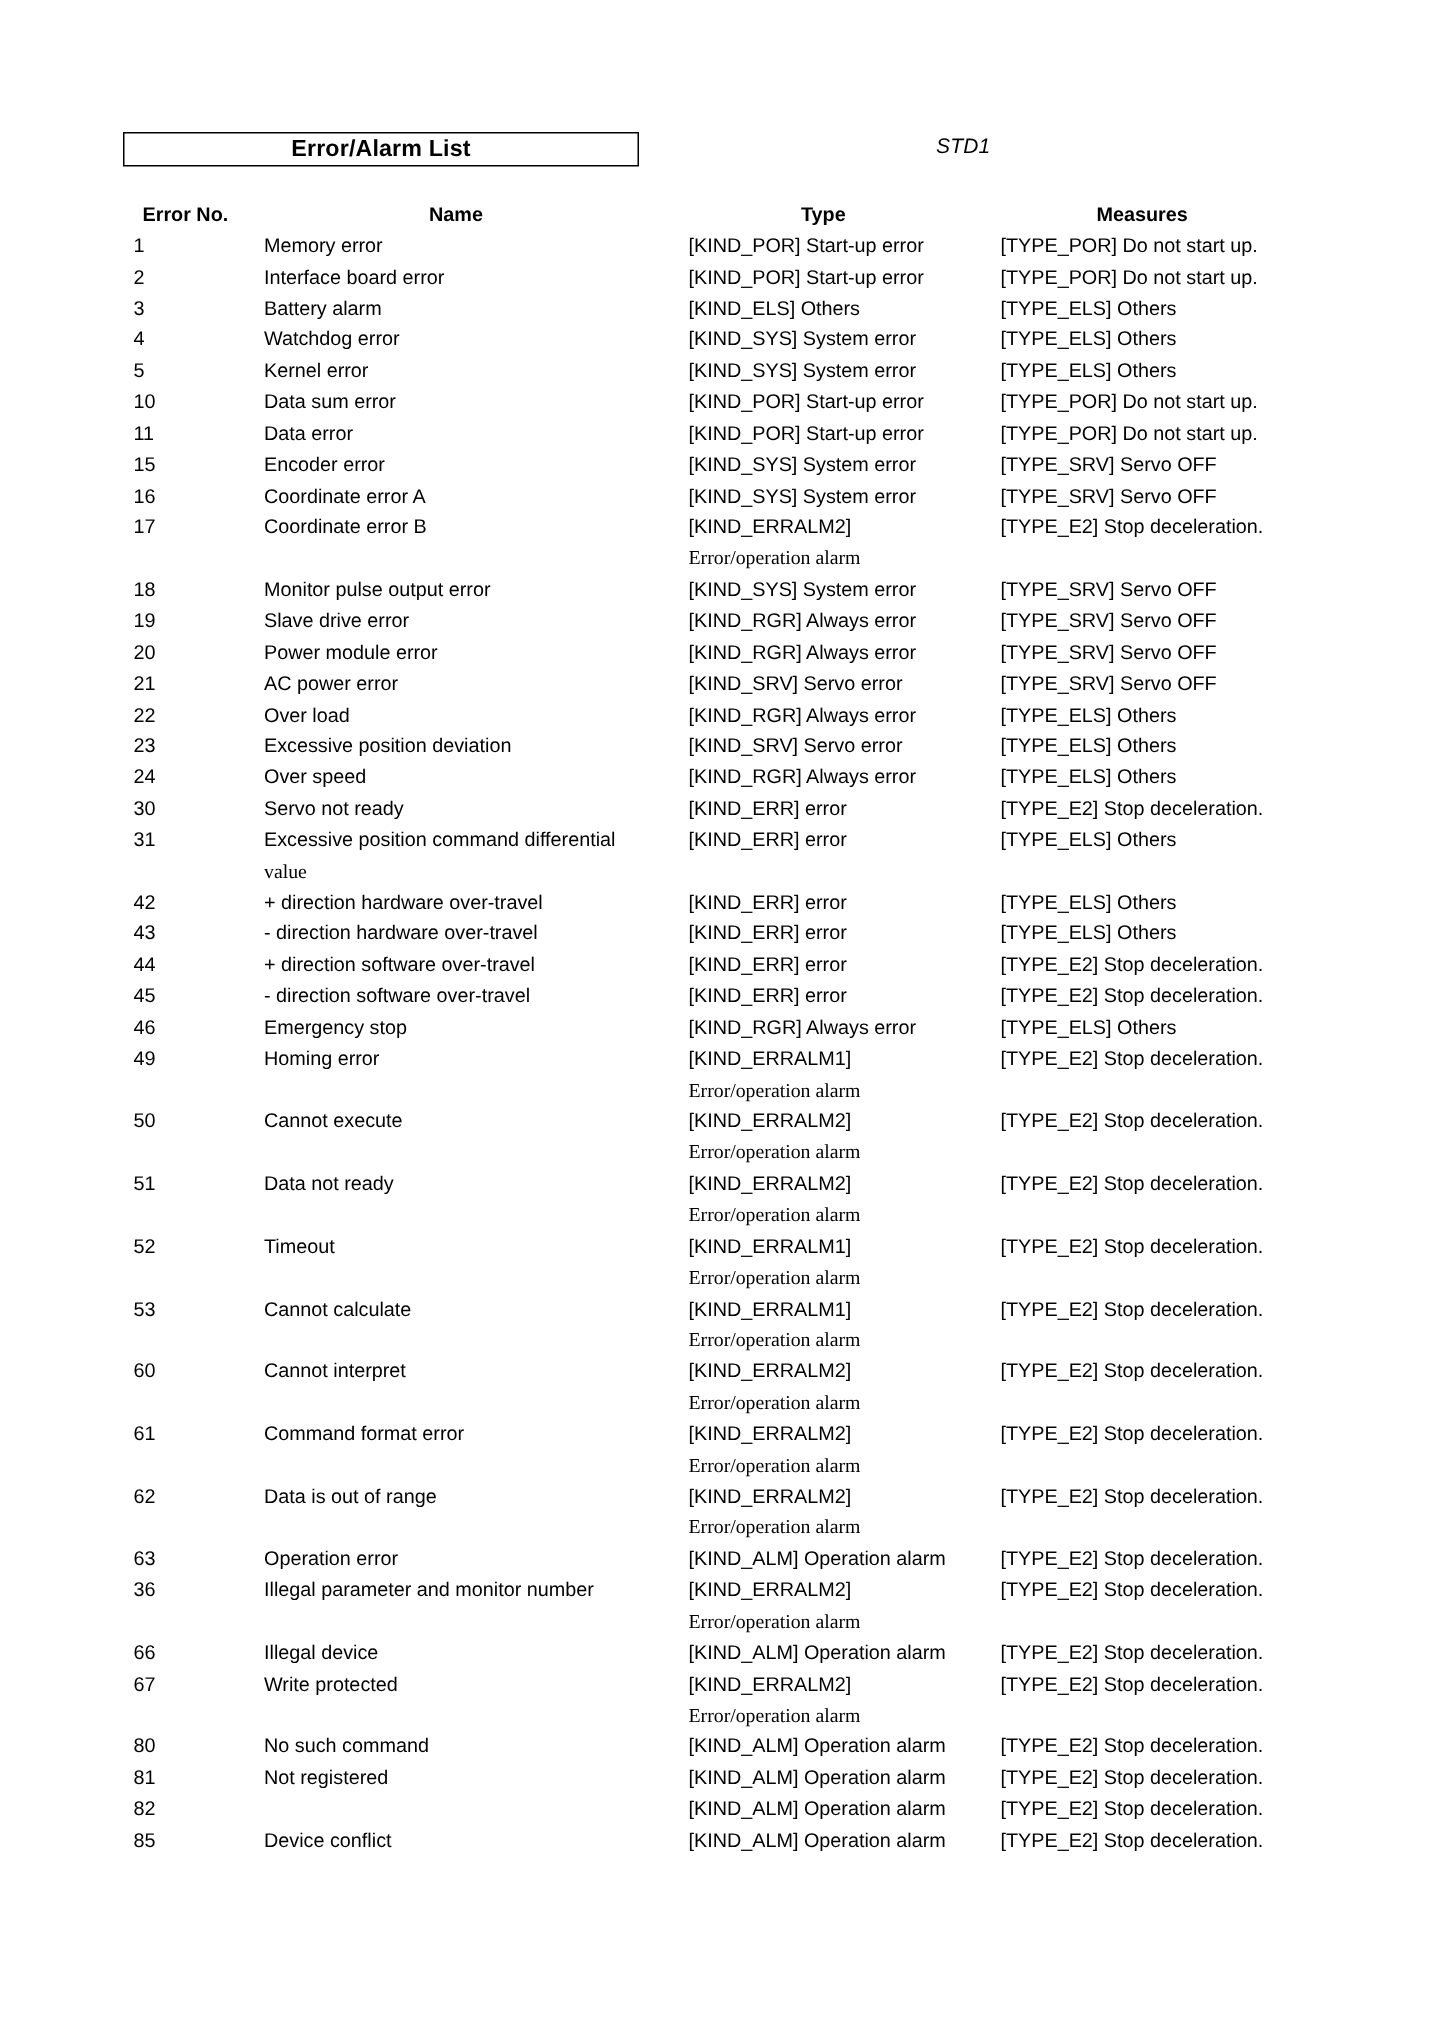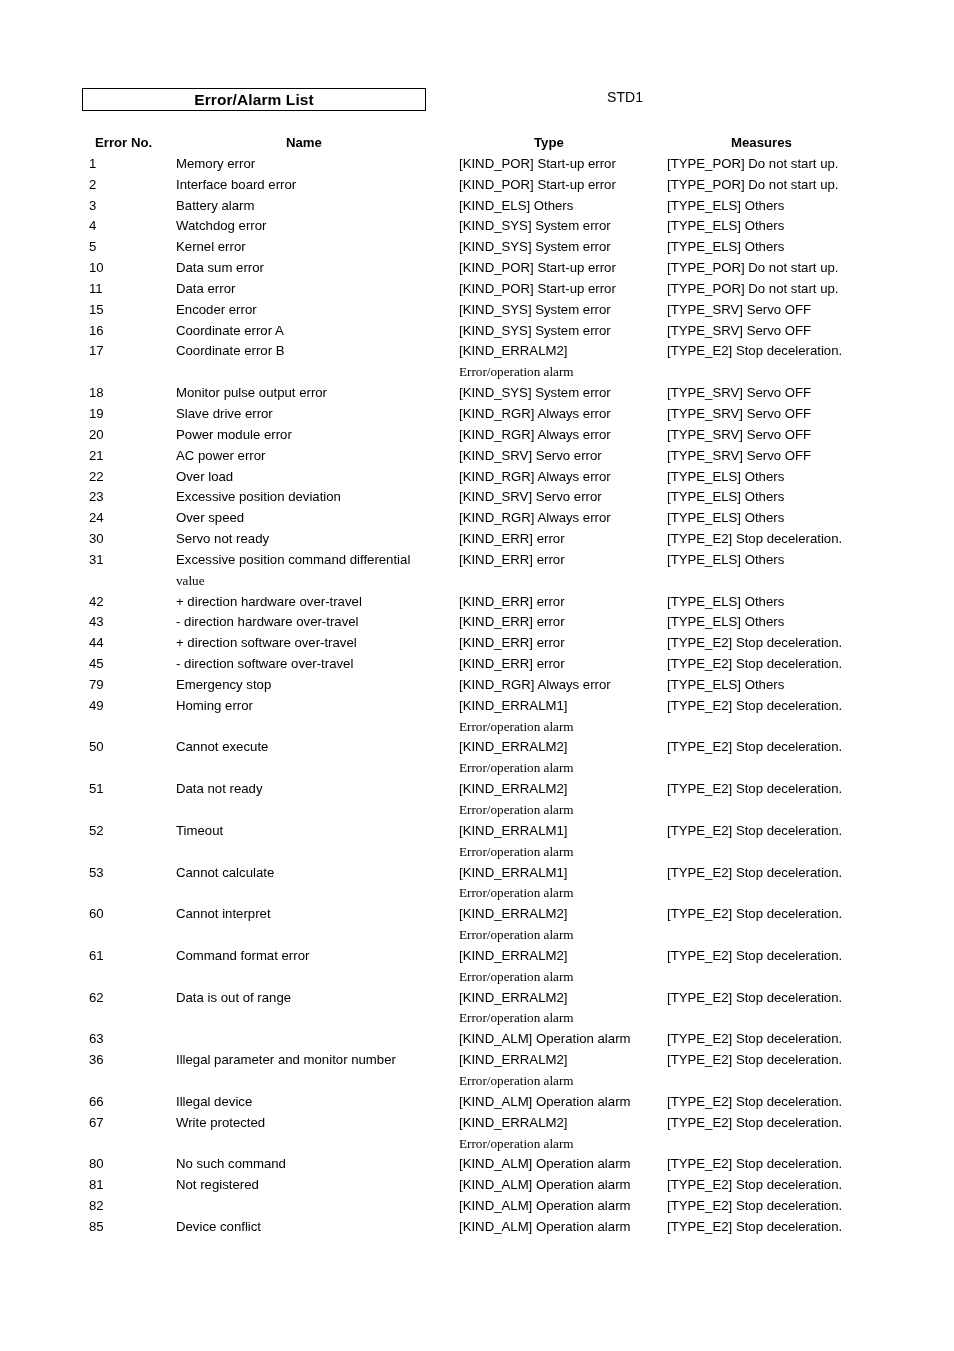--- a/index.html
+++ b/index.html
@@ -38,25 +38,26 @@
     justify-content: center;
   }
   .title-text {
     font-size: 15.5px;
     font-weight: bold;
     letter-spacing: 0.1px;
     line-height: 1;
   }
   .std-label {
     position: absolute;
-    left: 607px;
+    left: 624px;
     top: 90px;
     font-size: 14px;
     line-height: 1;
     letter-spacing: 0.1px;
+    font-style: italic;
   }
 
   
   .table {
     position: absolute;
     left: 0;
     top: 133px;
     width: 954px;
   }
 
@@ -255,21 +256,21 @@
         <span class="cell c-type">[KIND_ERR] error</span>
         <span class="cell c-meas">[TYPE_E2] Stop deceleration.</span>
       </div>
       <div class="row">
         <span class="cell c-num">45</span>
         <span class="cell c-name">- direction software over-travel</span>
         <span class="cell c-type">[KIND_ERR] error</span>
         <span class="cell c-meas">[TYPE_E2] Stop deceleration.</span>
       </div>
       <div class="row">
-        <span class="cell c-num">79</span>
+        <span class="cell c-num">46</span>
         <span class="cell c-name">Emergency stop</span>
         <span class="cell c-type">[KIND_RGR] Always error</span>
         <span class="cell c-meas">[TYPE_ELS] Others</span>
       </div>
       <div class="row">
         <span class="cell c-num">49</span>
         <span class="cell c-name">Homing error</span>
         <span class="cell c-type">[KIND_ERRALM1]</span>
         <span class="cell c-meas">[TYPE_E2] Stop deceleration.</span>
       </div>
@@ -334,20 +335,21 @@
         <span class="cell c-num">62</span>
         <span class="cell c-name">Data is out of range</span>
         <span class="cell c-type">[KIND_ERRALM2]</span>
         <span class="cell c-meas">[TYPE_E2] Stop deceleration.</span>
       </div>
       <div class="subline">
         <span class="cell c-type">Error/operation alarm</span>
       </div>
       <div class="row">
         <span class="cell c-num">63</span>
+        <span class="cell c-name">Operation error</span>
         <span class="cell c-type">[KIND_ALM] Operation alarm</span>
         <span class="cell c-meas">[TYPE_E2] Stop deceleration.</span>
       </div>
       <div class="row">
         <span class="cell c-num">36</span>
         <span class="cell c-name">Illegal parameter and monitor number</span>
         <span class="cell c-type">[KIND_ERRALM2]</span>
         <span class="cell c-meas">[TYPE_E2] Stop deceleration.</span>
       </div>
       <div class="subline">

